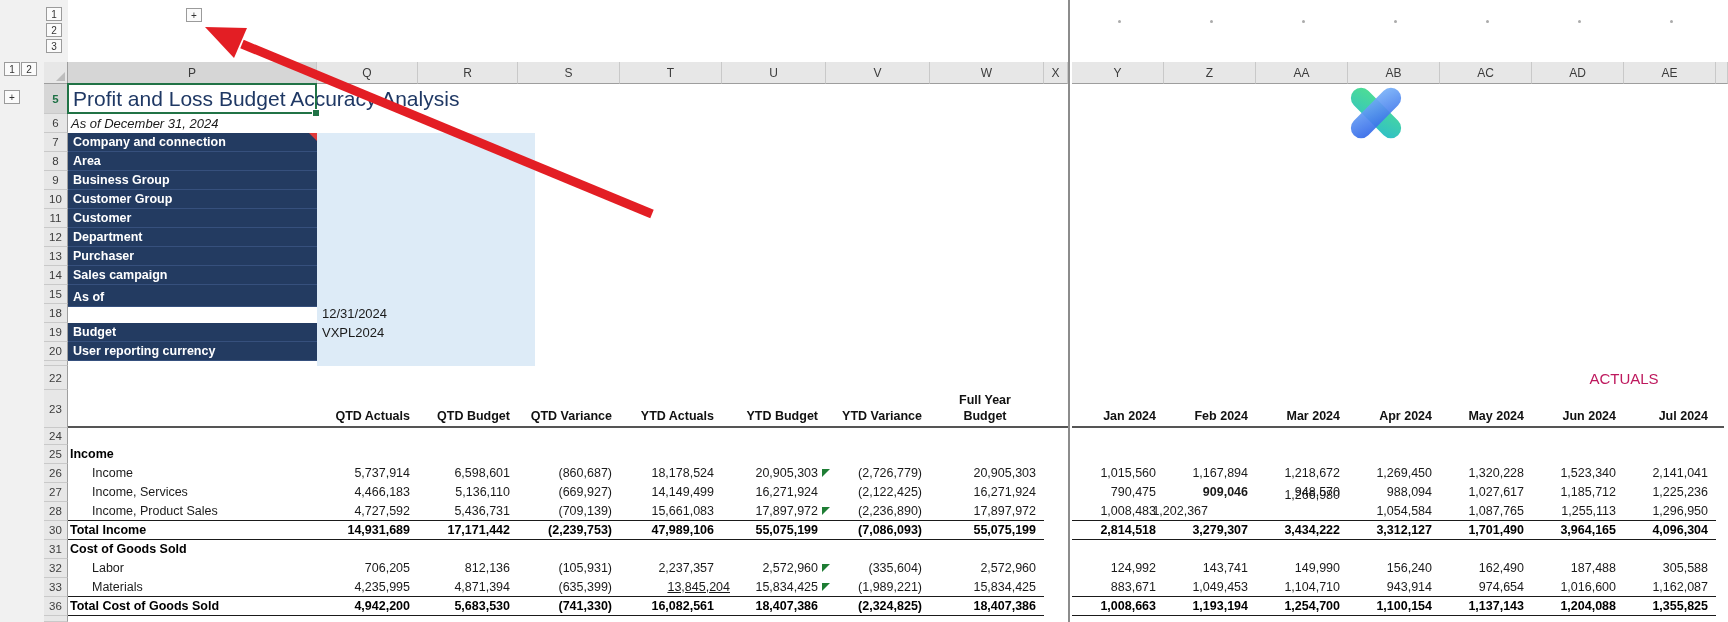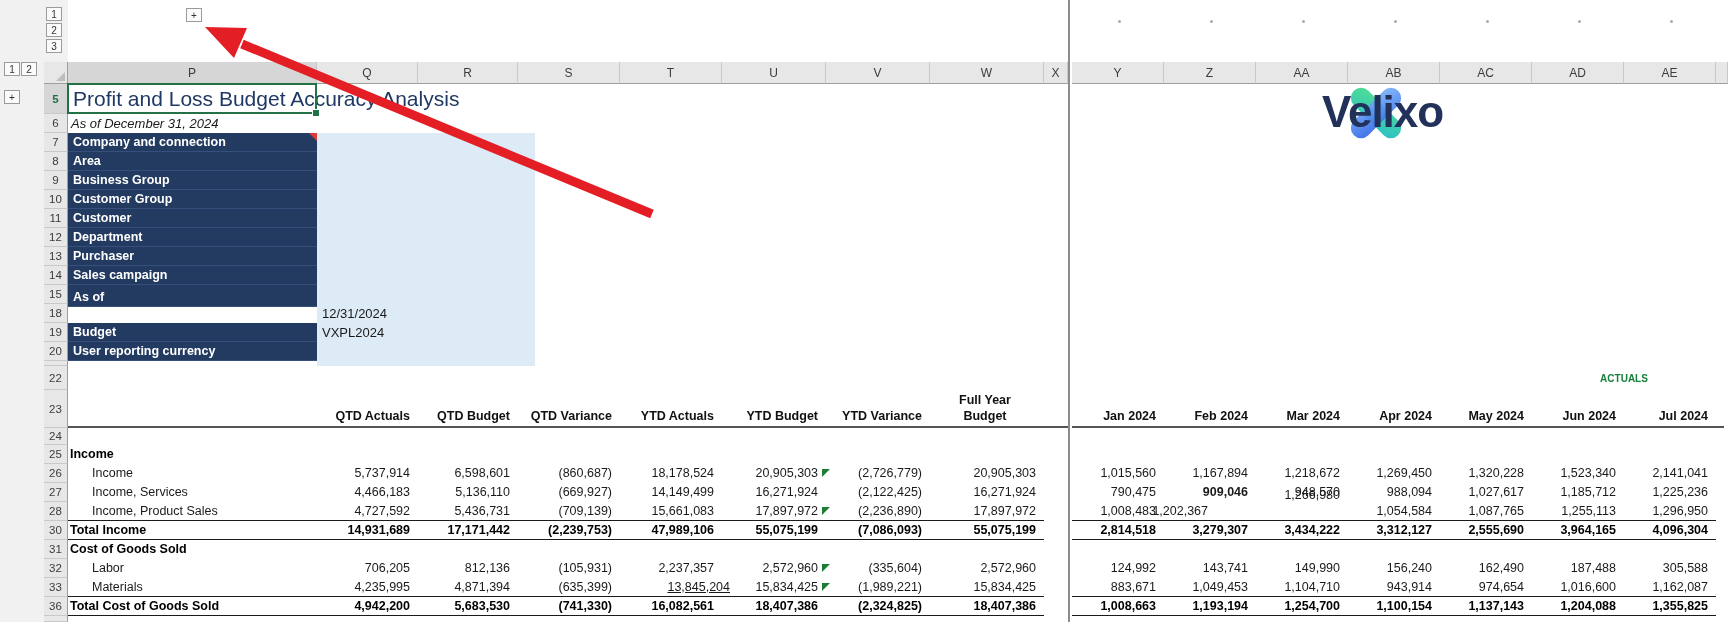--- a/index.html
+++ b/index.html
@@ -39,21 +39,21 @@
        align-items:flex-end;justify-content:flex-end;padding:0 8px 4px 0;box-sizing:border-box;line-height:16px;}
   .hdr-lbl.center2{justify-content:center;text-align:center;padding-right:4px;}
   .num-cell{position:absolute;font-size:12.5px;color:#1A1A1A;text-align:right;box-sizing:border-box;padding-right:8px;}
   .num-cell.b{font-weight:bold;color:#000;}
   .lbl-cell{position:absolute;left:70px;font-size:12.5px;color:#1A1A1A;white-space:nowrap;}
   .lbl-cell.ind{left:92px;}
   .lbl-cell.b{font-weight:bold;color:#000;}
   .hline{position:absolute;background:#1A1A1A;height:1px;}
   .thickline{position:absolute;background:#555;height:2px;}
   .green-marker{position:absolute;width:0;height:0;border-left:8px solid #1E7D34;border-bottom:8px solid transparent;}
-  #actuals-lbl{left:1544px;top:366px;width:160px;height:24px;font-weight:bold;font-size:10px;color:#15803d;
+  #actuals-lbl{left:1544px;top:366px;width:160px;height:24px;font-weight:normal;font-size:15px;color:#be185d;
        display:flex;align-items:center;justify-content:center;}
   
   #pane-split{left:1068px;top:0;width:2px;height:622px;background:#8C8C8C;}
   .dot{position:absolute;top:20px;width:3px;height:3px;border-radius:50%;background:#ABABAB;}
   
   #logo{left:1256px;top:86px;width:240px;height:54px;}
   #logo-text{left:1322px;top:84px;height:56px;line-height:56px;font-size:44px;font-weight:bold;color:#223159;letter-spacing:-1px;}
   #arrow-svg{left:0;top:0;width:1728px;height:622px;pointer-events:none;}
 </style>
 </head>
@@ -211,21 +211,21 @@
       <div class="num-cell b" style="left: 418px; top: 521px; width: 100px; height: 19px; line-height: 19px;">17,171,442</div>
       <div class="num-cell b" style="left: 518px; top: 521px; width: 102px; height: 19px; line-height: 19px;">(2,239,753)</div>
       <div class="num-cell b" style="left: 620px; top: 521px; width: 102px; height: 19px; line-height: 19px;">47,989,106</div>
       <div class="num-cell b" style="left: 722px; top: 521px; width: 104px; height: 19px; line-height: 19px;">55,075,199</div>
       <div class="num-cell b" style="left: 826px; top: 521px; width: 104px; height: 19px; line-height: 19px;">(7,086,093)</div>
       <div class="num-cell b" style="left: 930px; top: 521px; width: 114px; height: 19px; line-height: 19px;">55,075,199</div>
       <div class="num-cell b" style="left: 1072px; top: 521px; width: 92px; height: 19px; line-height: 19px;">2,814,518</div>
       <div class="num-cell b" style="left: 1164px; top: 521px; width: 92px; height: 19px; line-height: 19px;">3,279,307</div>
       <div class="num-cell b" style="left: 1256px; top: 521px; width: 92px; height: 19px; line-height: 19px;">3,434,222</div>
       <div class="num-cell b" style="left: 1348px; top: 521px; width: 92px; height: 19px; line-height: 19px;">3,312,127</div>
-      <div class="num-cell b" style="left: 1440px; top: 521px; width: 92px; height: 19px; line-height: 19px;">2,555,690</div>
+      <div class="num-cell b" style="left: 1440px; top: 521px; width: 92px; height: 19px; line-height: 19px;">1,701,490</div>
       <div class="num-cell b" style="left: 1532px; top: 521px; width: 92px; height: 19px; line-height: 19px;">3,964,165</div>
       <div class="num-cell b" style="left: 1624px; top: 521px; width: 92px; height: 19px; line-height: 19px;">4,096,304</div>
       <div class="hline" style="left: 68px; top: 520px; width: 976px;"></div>
       <div class="hline" style="left: 1072px; top: 520px; width: 644px;"></div>
       <div class="hline" style="left: 68px; top: 539px; width: 976px;"></div>
       <div class="hline" style="left: 1072px; top: 539px; width: 644px;"></div>
       <div class="lbl-cell b" style="top: 540px; height: 19px; line-height: 19px;">Cost of Goods Sold</div>
       <div class="lbl-cell ind" style="top: 559px; height: 19px; line-height: 19px;">Labor</div>
       <div class="num-cell" style="left: 317px; top: 559px; width: 101px; height: 19px; line-height: 19px;">706,205</div>
       <div class="num-cell" style="left: 418px; top: 559px; width: 100px; height: 19px; line-height: 19px;">812,136</div>
@@ -304,20 +304,19 @@
           <stop offset="1" stop-color="#2FBFC8"></stop>
       </linearGradient>
       <linearGradient id="gB" x1="0" y1="1" x2="1" y2="0">
         <stop offset="0" stop-color="#2E63E7"></stop>
           <stop offset="1" stop-color="#7CB5F9"></stop>
       </linearGradient>
     </defs>
     <rect x="-8" y="31" width="116" height="38" rx="19" transform="rotate(45 50 50)" fill="url(#gA)"></rect>
     <rect x="-8" y="31" width="116" height="38" rx="19" transform="rotate(-45 50 50)" fill="url(#gB)" opacity="0.92"></rect>
   </svg>
-  <div class="abs" id="logo-text">Velixo</div>
 
   <svg class="abs" id="arrow-svg">
     <line x1="652" y1="214" x2="242" y2="44" stroke="#E31E24" stroke-width="9"></line>
     <polygon points="205,27 247,28 234,58" fill="#E31E24"></polygon>
   </svg>
 
 </div>
 
 </body></html>

